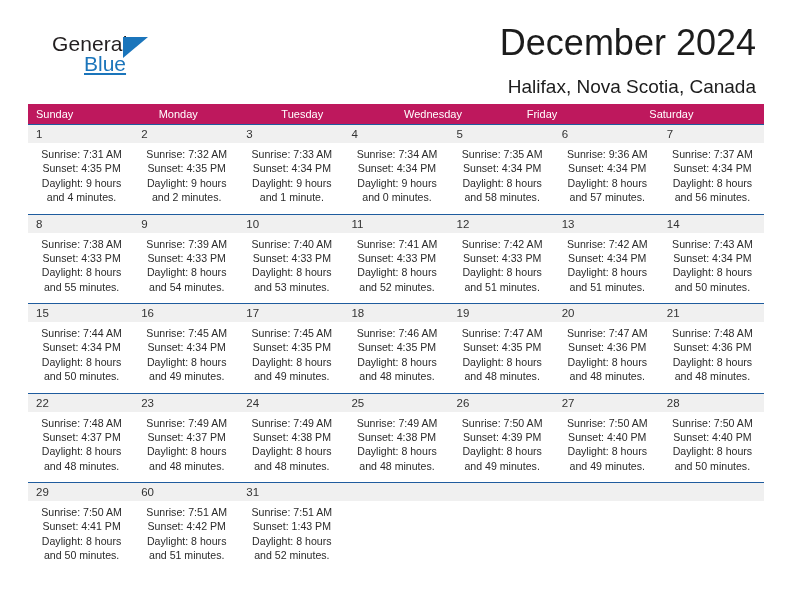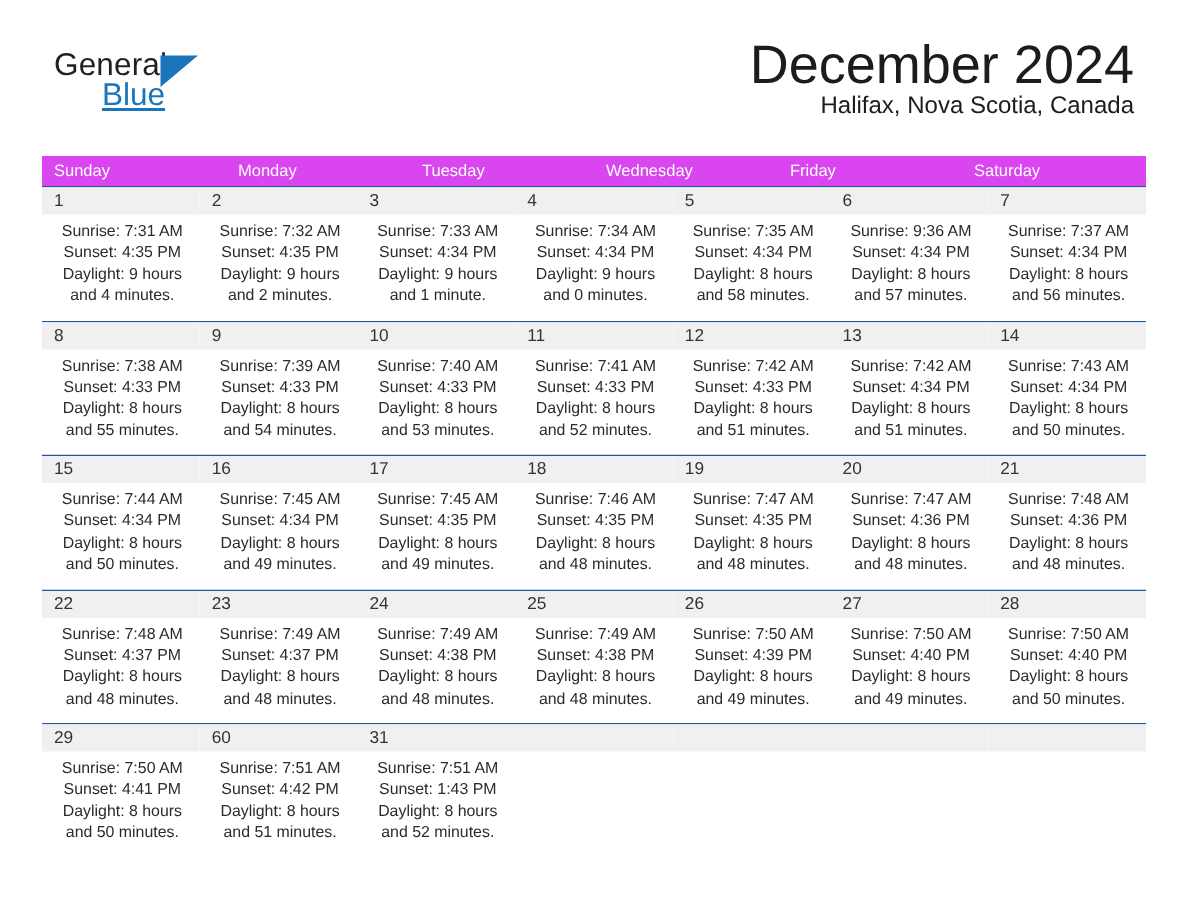--- a/index.html
+++ b/index.html
@@ -17,21 +17,21 @@
   .page {
     position: relative;
     width: 792px;
     height: 612px;
     box-sizing: border-box;
   }
 
   
   .header {
     position: absolute;
-    left: 28px;
+    left: 44px;
     top: 26px;
     right: 28px;
     height: 72px;
   }
   .brand {
     position: absolute;
     left: 8px;
     top: 6px;
     width: 180px;
     height: 56px;
@@ -71,37 +71,37 @@
     text-align: right;
   }
   .cal-title {
     font-size: 36px;
     font-weight: normal;
     color: #1c1c1c;
     line-height: 34px;
     white-space: nowrap;
   }
   .cal-subtitle {
-    font-size: 16px;
+    font-size: 19px;
     color: #1c1c1c;
     line-height: 20px;
-    margin-top: 1px;
+    margin-top: 17px;
     white-space: nowrap;
   }
 
   
   .calendar {
     position: absolute;
     left: 28px;
     top: 104px;
     width: 736px;
   }
   .weekdays {
     display: flex;
-    background: #d946ef;
+    background: #be185d;
     height: 20px;
   }
   .weekday {
     flex: 1 1 0;
     color: #ffffff;
     font-size: 11px;
     line-height: 20px;
     padding-left: 8px;
     box-sizing: border-box;
     white-space: nowrap;

